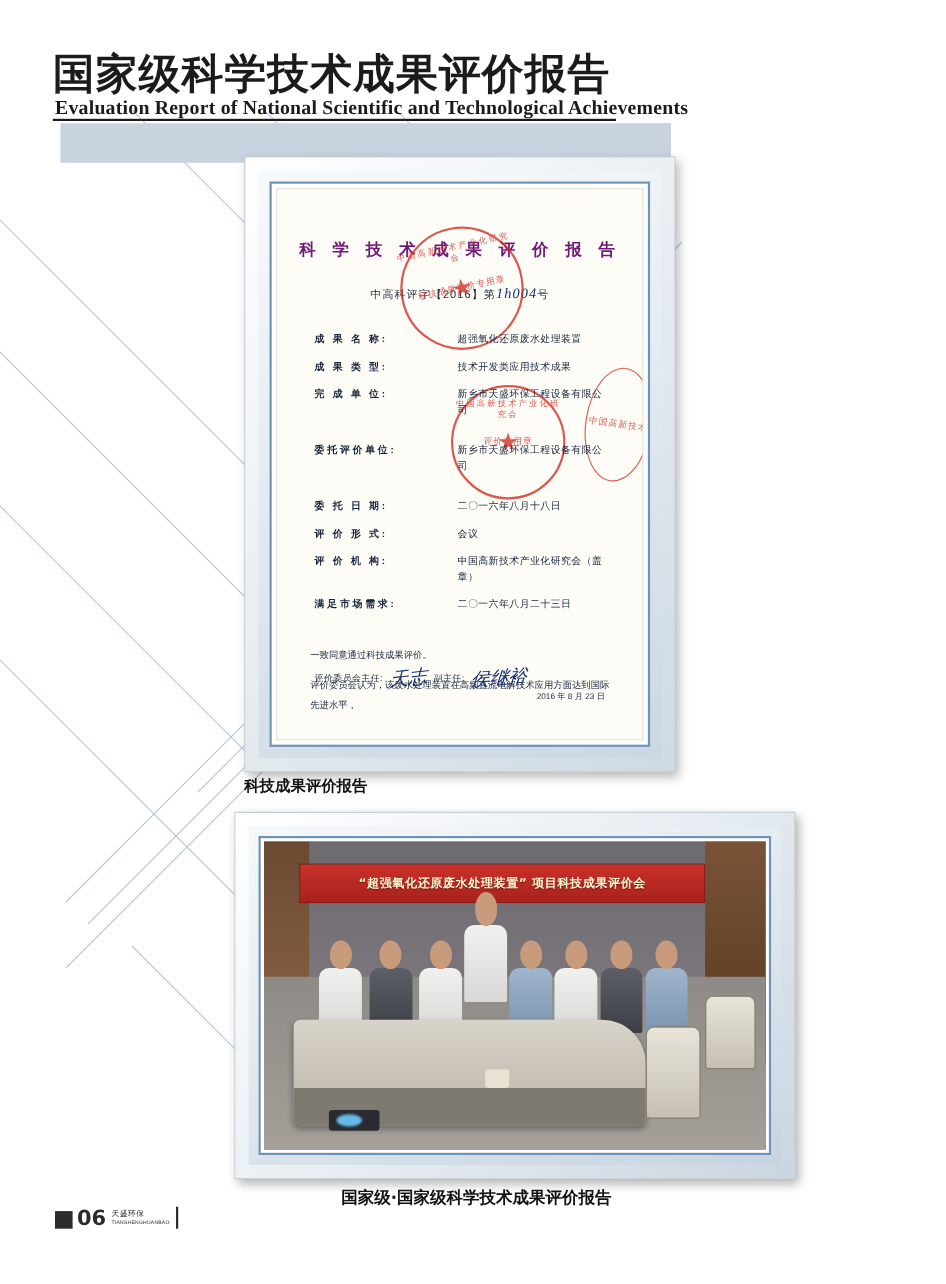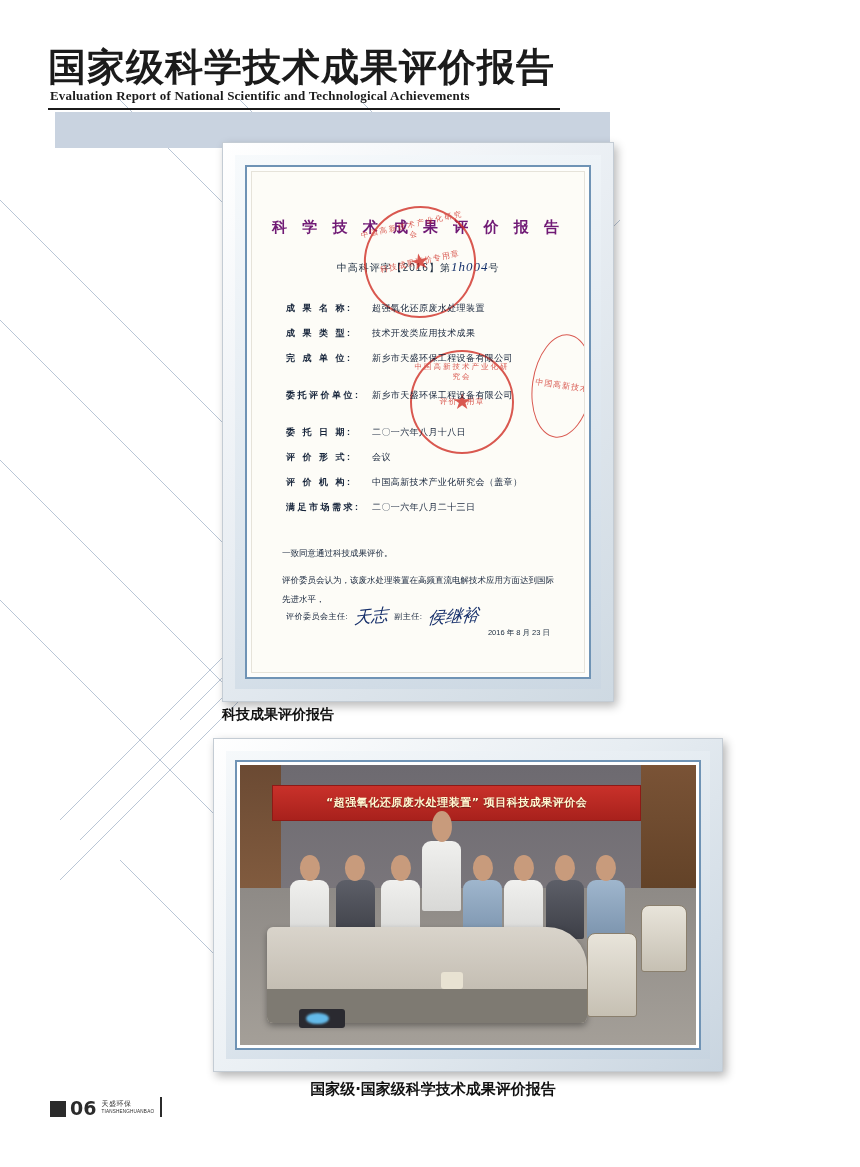--- a/index.html
+++ b/index.html
@@ -48,21 +48,21 @@
     font-size: 38px;
     font-weight: bold;
     letter-spacing: 1px;
     color: #1b1b1b;
   }
   .header-subtitle {
     position: absolute;
     left: 50px;
     top: 88px;
     font-family: "Liberation Serif", serif;
-    font-size: 13px;
+    font-size: 18px;
     font-weight: bold;
     color: #1b1b1b;
     letter-spacing: 0.2px;
   }
   .header-rule {
     position: absolute;
     left: 48px;
     top: 108px;
     width: 512px;
     height: 2px;
@@ -143,20 +143,21 @@
   }
   .cert-row .lbl {
     width: 86px;
     flex: 0 0 86px;
     letter-spacing: 2.5px;
     font-weight: bold;
   }
   .cert-row .val {
     flex: 1;
     letter-spacing: 0.4px;
+    margin-left: 44px;
   }
   .cert-gap { height: 12px; }
 
   .cert-body {
     margin-top: 30px;
     padding: 0 30px;
     font-size: 8.5px;
     line-height: 19px;
     color: #16243a;
     position: relative;

